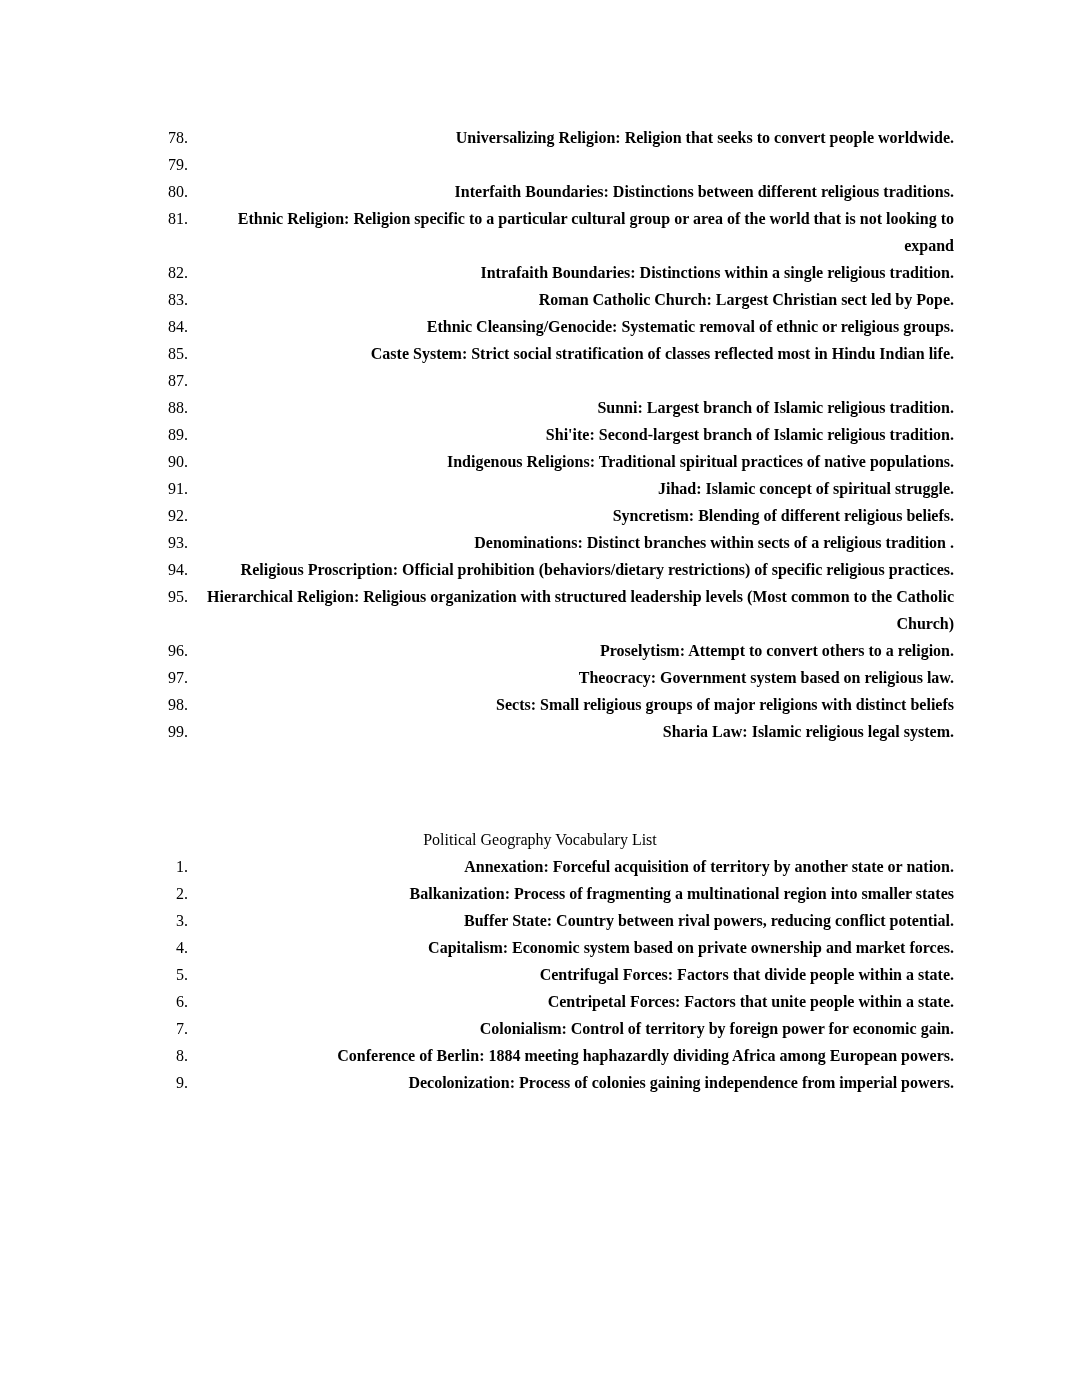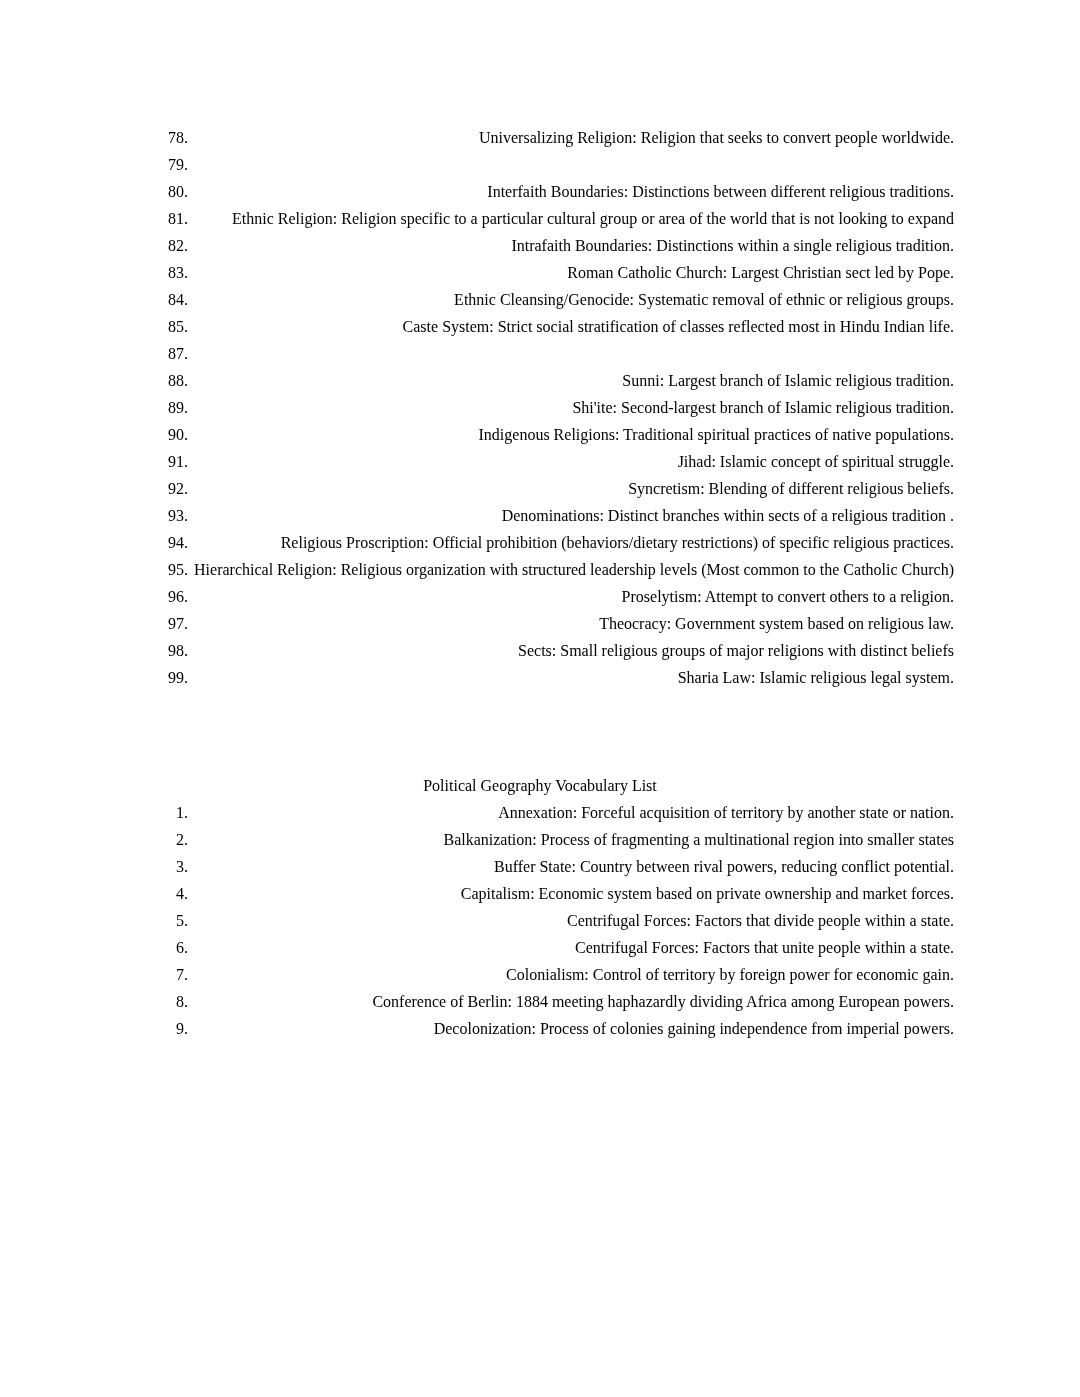--- a/index.html
+++ b/index.html
@@ -32,20 +32,21 @@
   .vitem {
     display: flex;
     padding-left: 158px;
   }
   .vitem .num {
     flex: 0 0 30px;
     white-space: nowrap;
   }
   .vitem .txt {
     width: 766px;
+    font-weight: bold;
   }
   .section-title {
     margin: 81px 0 0 0;
     padding: 0;
     font-size: 16px;
     font-weight: normal;
     line-height: 27px;
     text-align: center;
     width: 1080px;
   }
@@ -158,21 +159,21 @@
     <li class="vitem">
         <span class="num">4.</span>
         <span class="txt">Capitalism: Economic system based on private ownership and market forces.</span>
       </li>
     <li class="vitem">
         <span class="num">5.</span>
         <span class="txt">Centrifugal Forces: Factors that divide people within a state.</span>
       </li>
     <li class="vitem">
         <span class="num">6.</span>
-        <span class="txt">Centrifugal Forces: Factors that unite people within a state.</span>
+        <span class="txt">Centripetal Forces: Factors that unite people within a state.</span>
       </li>
     <li class="vitem">
         <span class="num">7.</span>
         <span class="txt">Colonialism: Control of territory by foreign power for economic gain.</span>
       </li>
     <li class="vitem">
         <span class="num">8.</span>
         <span class="txt">Conference of Berlin: 1884 meeting haphazardly dividing Africa among European powers.</span>
       </li>
     <li class="vitem">

